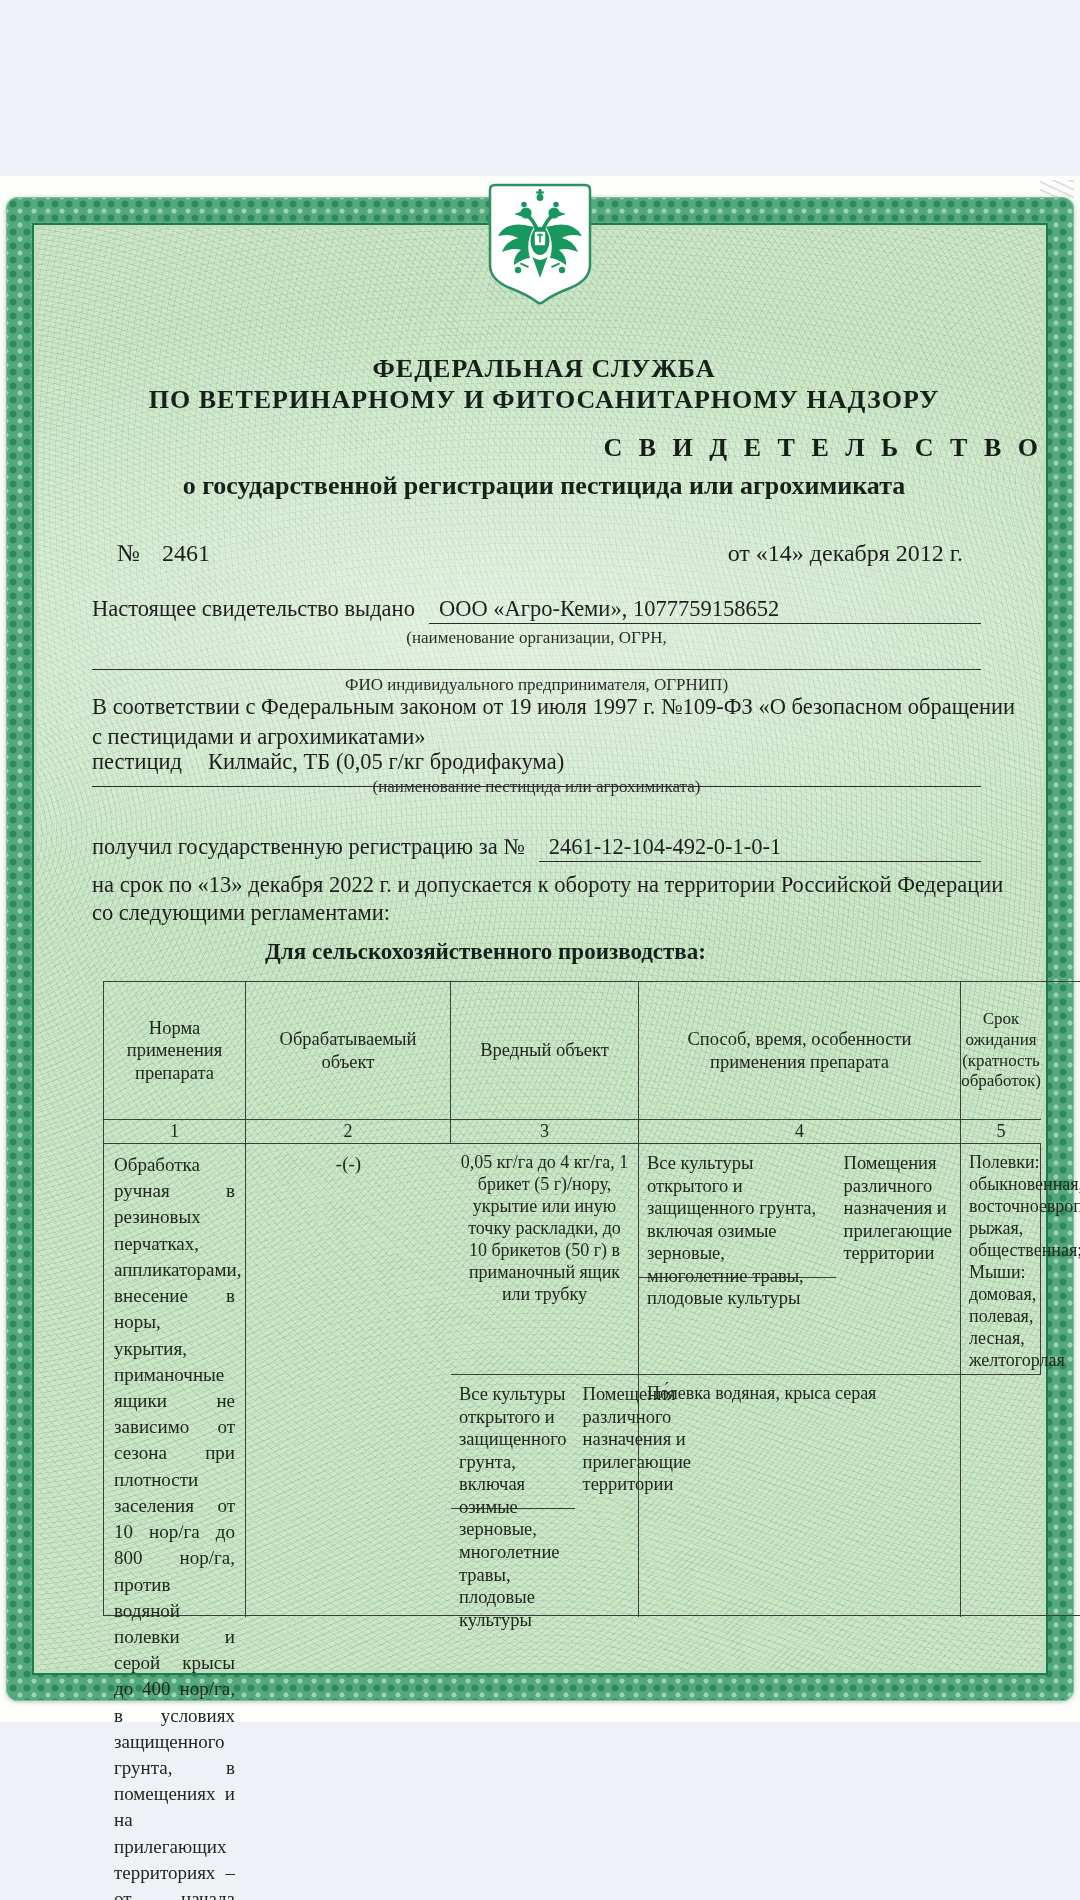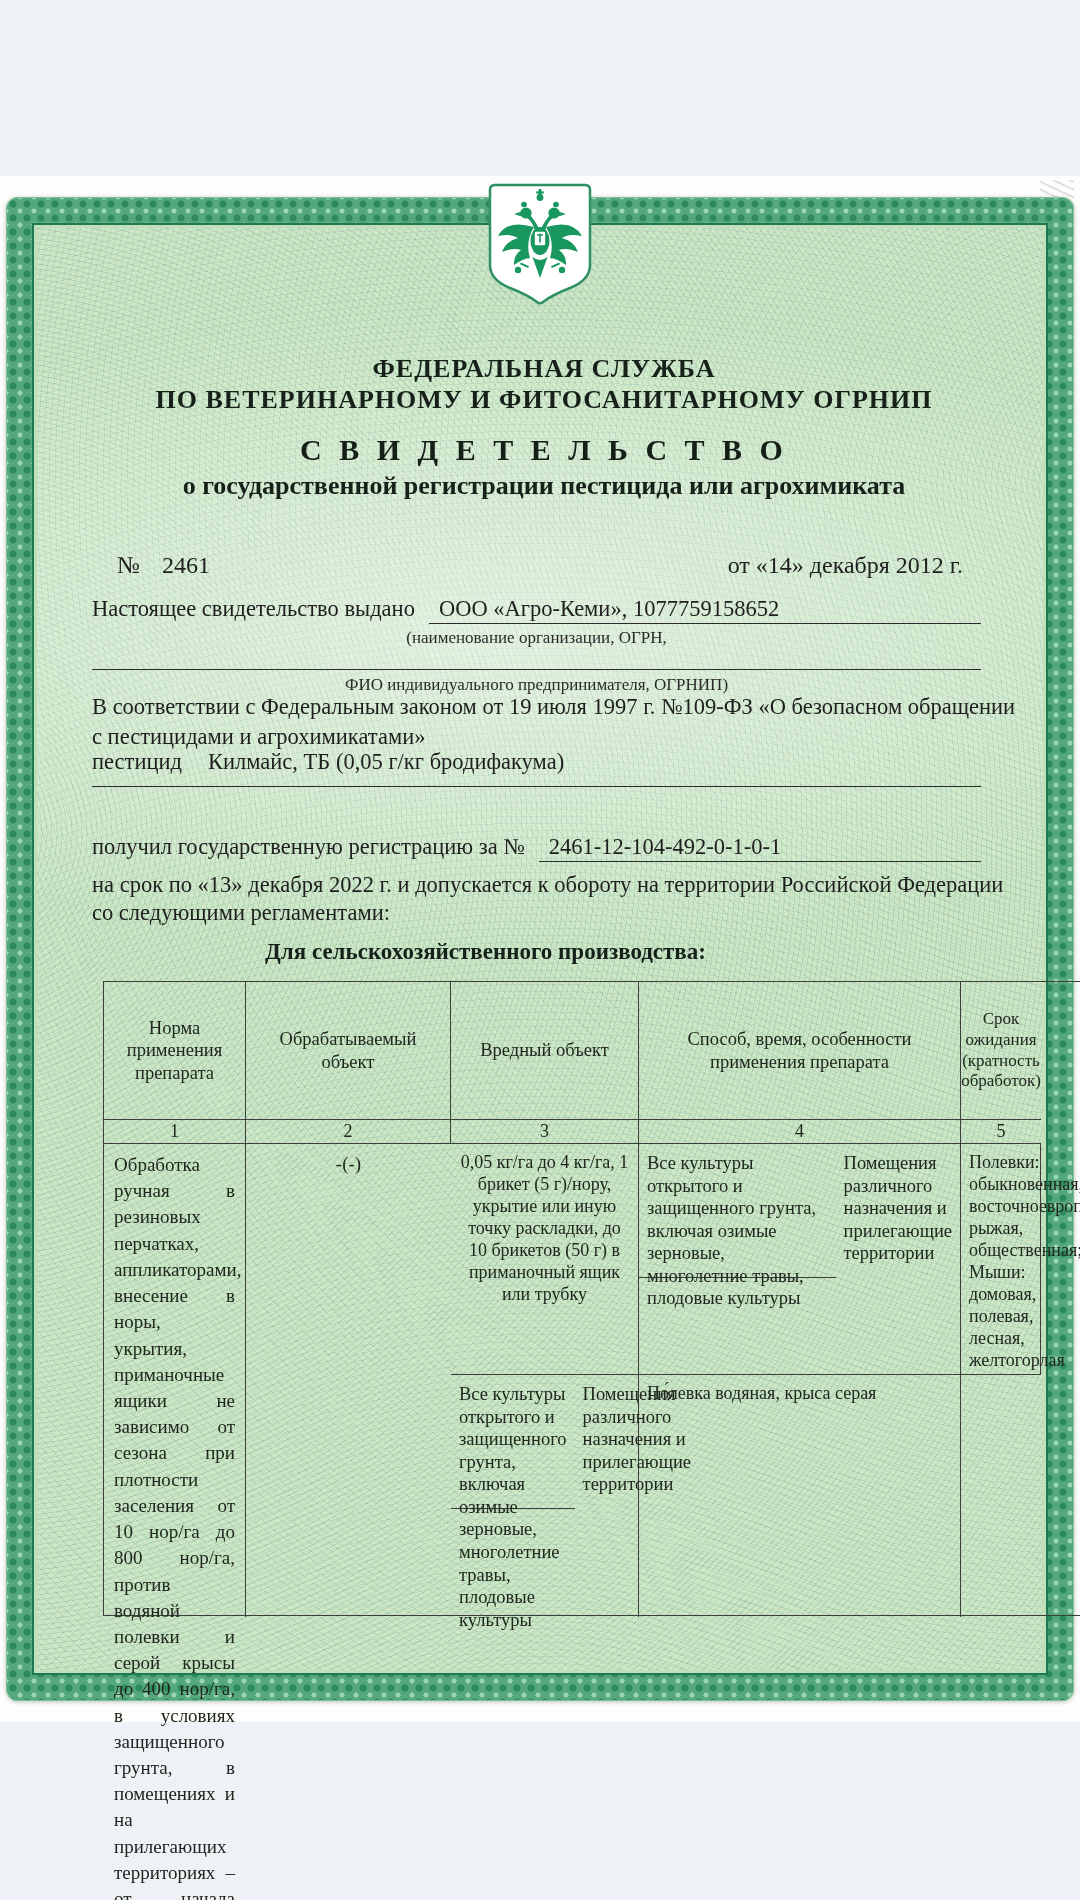--- a/index.html
+++ b/index.html
@@ -43,21 +43,21 @@
       repeating-radial-gradient(circle at 108% 18%,rgba(23,105,70,.10) 0 1px,transparent 1px 6px),
       repeating-radial-gradient(circle at 50% 135%,rgba(20,95,125,.09) 0 1px,transparent 1px 7px);
   }
   .abs{position:absolute;left:8px;right:0;}
   .ctr{text-align:center;}
   .nowrap{white-space:nowrap;}
   .emblem{
     position:absolute;left:50%;top:-45px;margin-left:-53px;width:106px;height:122px;
   }
   .org{font-weight:bold;font-size:26px;letter-spacing:1px;color:#17211a;}
-  .title{font-weight:bold;font-size:30px;letter-spacing:5px;color:#151f18;}
+  .title{font-weight:bold;font-size:26px;letter-spacing:5px;color:#151f18;text-align:right;}
   .subtitle{font-weight:bold;font-size:26px;color:#17211a;}
   .meta-row{position:absolute;left:80px;right:80px;display:flex;justify-content:space-between;font-size:24px;}
   .meta-num .n{margin-left:22px;}
   .bodyline{position:absolute;left:55px;right:62px;font-size:22.5px;}
   .caption{position:absolute;left:55px;right:62px;text-align:center;font-size:17px;color:#2a2a2a;}
   .fill-line{display:flex;align-items:baseline;}
   .fill-line .lead{margin-right:14px;white-space:nowrap;}
   .fill-line .val{flex:1;border-bottom:1.6px solid #2b2b2b;padding:0 4px 1px 10px;white-space:nowrap;}
   .rule{position:absolute;left:55px;right:62px;border-bottom:1.6px solid #2b2b2b;height:0;}
   .section-title{position:absolute;left:228px;font-size:23px;font-weight:bold;color:#15201a;}
@@ -116,25 +116,25 @@
           <circle cx="31" cy="87" r="3.2"></circle>
           <circle cx="75" cy="87" r="3.2"></circle>
           <rect x="33" y="81" width="9" height="2" transform="rotate(25 37 82)"></rect>
           <rect x="64" y="81" width="9" height="2" transform="rotate(-25 69 82)"></rect>
         </g>
         <rect x="47" y="48" width="12" height="15" rx="2" fill="#ffffff" stroke="#18975f" stroke-width="1.6"></rect>
         <path d="M50 52 h6 M53 50.5 v9" stroke="#18975f" stroke-width="1.6" fill="none"></path>
       </svg>
 
       <div class="abs ctr org nowrap" style="top:126px">ФЕДЕРАЛЬНАЯ СЛУЖБА</div>
-      <div class="abs ctr org nowrap" style="top:157px">ПО ВЕТЕРИНАРНОМУ И ФИТОСАНИТАРНОМУ ОГРНИП</div>
+      <div class="abs ctr org nowrap" style="top:157px">ПО ВЕТЕРИНАРНОМУ И ФИТОСАНИТАРНОМУ НАДЗОРУ</div>
       <div class="abs ctr title nowrap" style="top:205px">С В И Д Е Т Е Л Ь С Т В О</div>
       <div class="abs ctr subtitle nowrap" style="top:243px">о государственной регистрации пестицида или агрохимиката</div>
 
-      <div class="meta-row" style="top:324px">
+      <div class="meta-row" style="top:312px">
         <div class="meta-num">
           <span>№</span><span class="n">2461</span>
         </div>
         <div>от «14» декабря 2012 г.</div>
       </div>
 
       <div class="bodyline fill-line" style="top:368px">
         <span class="lead">Настоящее свидетельство выдано</span>
         <span class="val">ООО «Агро-Кеми», 1077759158652</span>
       </div>
@@ -142,20 +142,21 @@
       <div class="rule" style="top:441px"></div>
       <div class="caption" style="top:447px">ФИО индивидуального предпринимателя, ОГРНИП)</div>
 
       <div class="bodyline nowrap" style="top:466px">В соответствии с Федеральным законом от 19 июля 1997 г. №109-ФЗ «О безопасном обращении</div>
       <div class="bodyline nowrap" style="top:496px">с пестицидами и агрохимикатами»</div>
 
       <div class="bodyline fill-line" style="top:521px;border-bottom:1.6px solid #2b2b2b;padding-bottom:11px">
         <span class="lead">пестицид</span>
         <span style="padding-left:12px">Килмайс, ТБ (0,05 г/кг бродифакума)</span>
       </div>
+      <div class="caption" style="top:549px">(наименование пестицида или агрохимиката)</div>
 
       <div class="bodyline fill-line" style="top:606px">
         <span class="lead">получил государственную регистрацию за №</span>
         <span class="val">2461-12-104-492-0-1-0-1</span>
       </div>
       <div class="bodyline nowrap" style="top:644px">на срок по «13» декабря 2022 г. и допускается к обороту на территории Российской Федерации</div>
       <div class="bodyline nowrap" style="top:672px">со следующими регламентами:</div>
 
       <div class="section-title nowrap" style="top:711px">Для сельскохозяйственного производства:</div>
 

